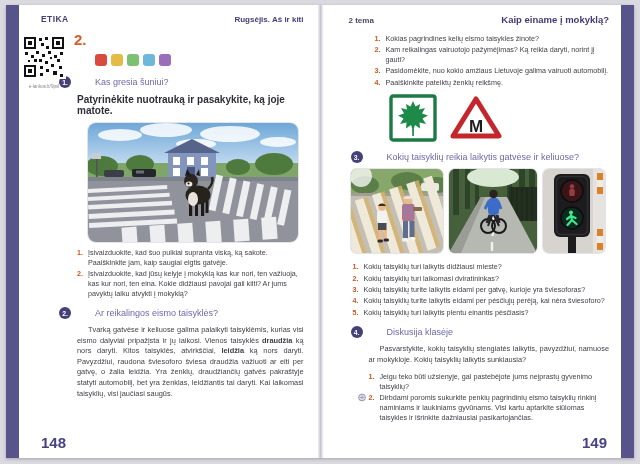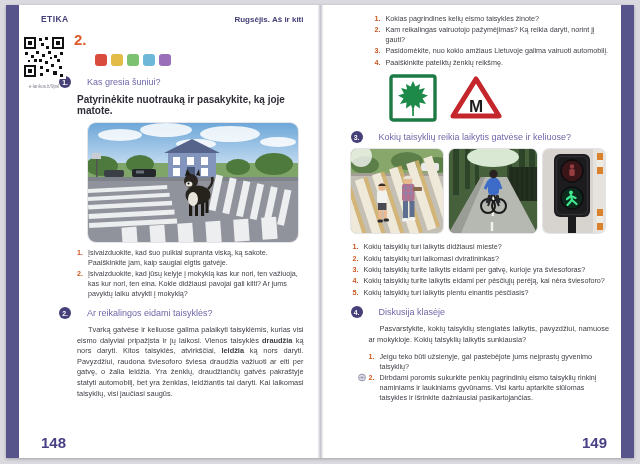--- a/index.html
+++ b/index.html
@@ -24,21 +24,21 @@
 
   
   .qr-wrap { position:absolute; left:2px; top:30px; width:46px; text-align:center; }
   .qr-cap { font-size:4.6px; color:#8a8a92; margin-top:1px; }
   .title-row { display:flex; gap:7px; margin:7px 14px 0 55px; }
   .lesson-num { font-size:15px; font-weight:bold; color:#dd5a2a; line-height:1.2; }
   .lesson-title { font-size:15px; font-weight:bold; color:#443e7e; line-height:1.22; }
   .dots { display:flex; gap:4px; margin:5px 0 0 76px; }
   .dot { width:12px; height:12px; border-radius:3px; }
 
-  .section { display:flex; align-items:center; gap:16px; margin:10px 14px 0 40px; }
+  .section { display:flex; align-items:center; gap:24px; margin:10px 14px 0 40px; }
   .badge { flex:0 0 auto; width:12px; height:12px; border-radius:50%; background:#454178; color:#fff;
            font-size:6.8px; font-weight:bold; display:flex; align-items:center; justify-content:center; }
   .sec-h { font-size:9px; color:#6e68a8; }
 
   .intro { margin:6px 14px 0 58px; font-size:10px; font-weight:600; color:#2e2e38; }
 
   .photo-main { margin:7px 0 0 69px; width:210px; height:119px; border-radius:8px; overflow:hidden; box-shadow:0 0 0 1px #e4e4e8; }
 
   .nlist { margin:6px 14px 0 58px; }
   .nrow { display:flex; margin-top:1.5px; }
@@ -224,31 +224,35 @@
           <span class="ntext">Įsivaizduokite, kad šuo puikiai supranta viską, ką sakote. Paaiškinkite jam, kaip saugiai elgtis gatvėje.</span>
         </div>
         <div class="nrow">
           <span class="nnum">2.</span>
           <span class="ntext">Įsivaizduokite, kad jūsų kelyje į mokyklą kas kur nori, ten važiuoja, kas kur nori, ten eina. Kokie didžiausi pavojai gali kilti? Ar jums pavyktų laiku atvykti į mokyklą?</span>
         </div>
       </div>
 
       <div class="section" style="margin-top:9px">
         <span class="badge">2.</span>
-        <span class="sec-h">Ar reikalingos eidami taisyklės?</span>
+        <span class="sec-h">Ar reikalingos eismo taisyklės?</span>
       </div>
 
       <p class="para"><span>Tvarką gatvėse ir keliuose galima palaikyti taisyklėmis, kurias visi eismo dalyviai pripažįsta ir jų laikosi. Vienos taisyklės </span><span class="bold">draudžia</span><span> ką nors daryti. Kitos taisyklės, atvirkščiai, </span><span class="bold">leidžia</span><span> ką nors daryti. Pavyzdžiui, raudona šviesoforo šviesa draudžia važiuoti ar eiti per gatvę, o žalia leidžia. Yra ženklų, draudžiančių gatvės pakraštyje statyti automobilį, bet yra ženklas, leidžiantis tai daryti. Kai laikomasi taisyklių, visi jaučiasi saugūs.</span></p>
 
       <div class="pagenum pn-l">148</div>
     </div>
 
     <div class="spine"></div>
 
     <div class="page">
+      <div class="pg-head pg-head-r">
+        <span class="theme">2 tema</span>
+        <span class="rtitle">Kaip einame į mokyklą?</span>
+      </div>
 
       <div class="nlist r-nlist" style="margin-top:9px">
         <div class="nrow">
             <span class="nnum">1.</span>
             <span class="ntext">Kokias pagrindines kelių eismo taisykles žinote?</span>
           </div>
         <div class="nrow">
             <span class="nnum">2.</span>
             <span class="ntext">Kam reikalingas vairuotojo pažymėjimas? Ką reikia daryti, norint jį gauti?</span>
           </div>

